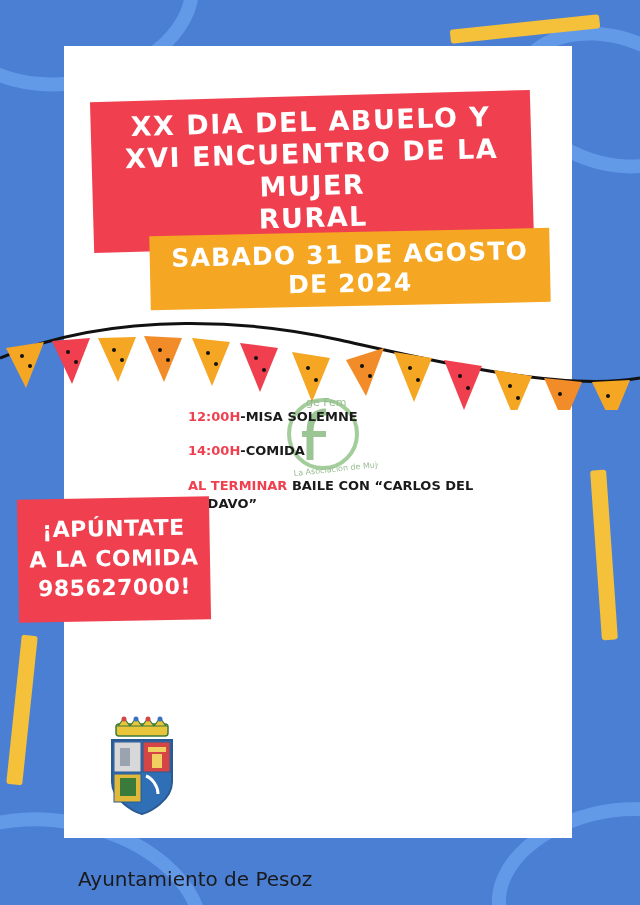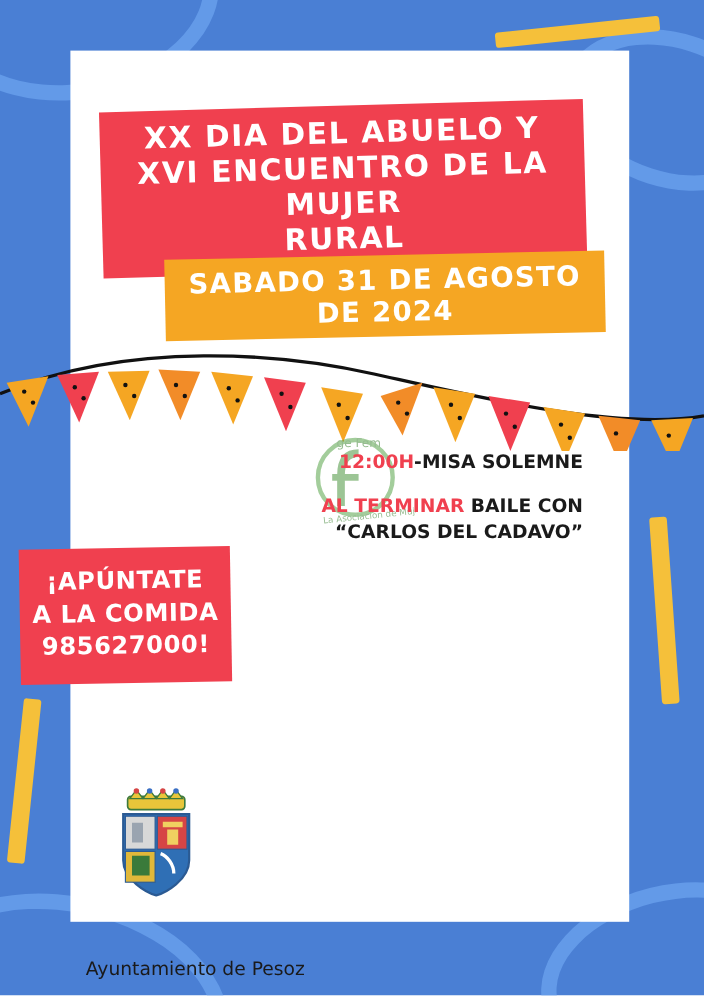--- a/index.html
+++ b/index.html
@@ -77,25 +77,25 @@
     text-align: center;
     letter-spacing: 1.2px;
   }
 
   
   #bunting { position: absolute; left: 0; top: 300px; width: 640px; height: 110px; }
 
   
   #schedule {
     position: absolute;
-    left: 200px; top: 408px;
+    left: 188px; top: 408px;
     width: 330px;
-    text-align: right;
-    font-weight: bold;
-    font-size: 17px;
+    text-align: left;
+    font-weight: bold;
+    font-size: 13px;
     line-height: 1.42;
     color: #1a1a1a;
   }
   #schedule p { margin: 0 0 16px 0; }
   .hour { color: #f0404f; }
   .red  { color: #f0404f; }
 
   
   #apuntate {
     position: absolute;
@@ -124,21 +124,21 @@
 
   
   #coat { position: absolute; left: 100px; top: 716px; width: 84px; height: 104px; }
 
   
   #footer {
     position: absolute;
     left: 78px; bottom: 12px;
     width: 540px;
     color: #1a1a1a;
-    font-size: 17px;
+    font-size: 20px;
     line-height: 1.34;
     font-family: "DejaVu Sans", sans-serif;
   }
   #footer div { white-space: pre; }
 </style>
 </head>
 <body>
 
 <div id="poster">
 
@@ -213,20 +213,23 @@
     <path d="M34,42 L58,42" stroke="#3c8c2e" stroke-width="6" fill="none"></path>
     <text x="38" y="14" font-size="11" fill="#2f7a24" font-family="DejaVu Sans, sans-serif">ge Fem</text>
     <text x="26" y="84" font-size="8" fill="#2f7a24" font-family="DejaVu Sans, sans-serif" transform="rotate(-6 26 84)">La Asociacion de Mujeres</text>
   </svg>
 
   <div id="schedule">
     <p>
       <span class="hour">12:00H</span><span>-</span><span>MISA SOLEMNE</span>
     </p>
     <p>
+      <span class="hour">14:00H</span><span>-</span><span>COMIDA</span>
+    </p>
+    <p>
       <span class="red">AL TERMINAR</span><span> </span><span>BAILE CON “CARLOS DEL CADAVO”</span>
     </p>
   </div>
 
   <div id="apuntate">
     <div>¡APÚNTATE</div>
     <div>A LA COMIDA</div>
     <div>985627000!</div>
   </div>
 

